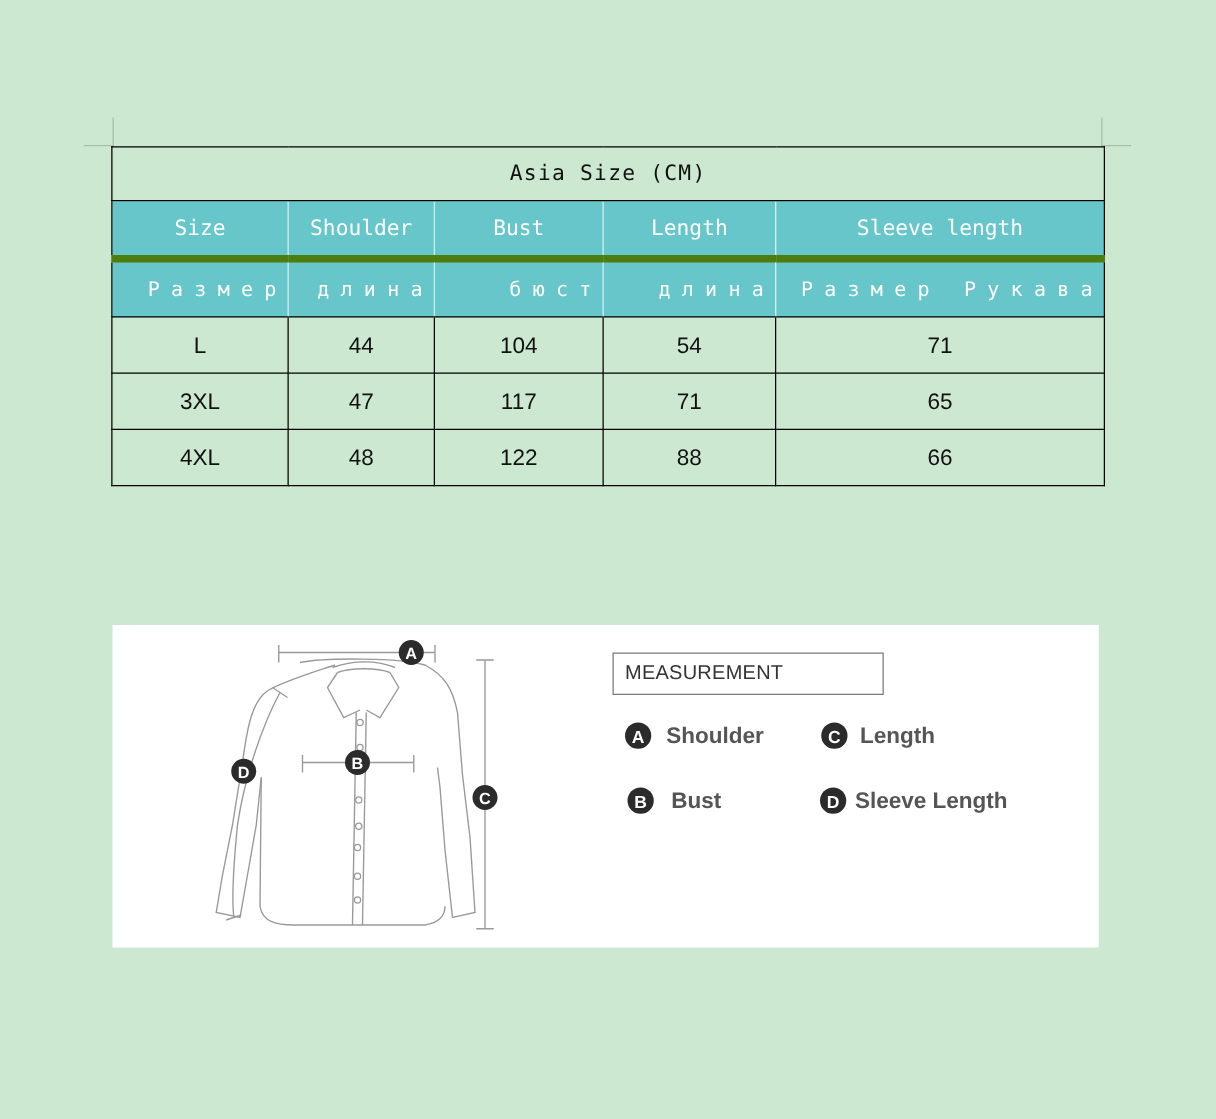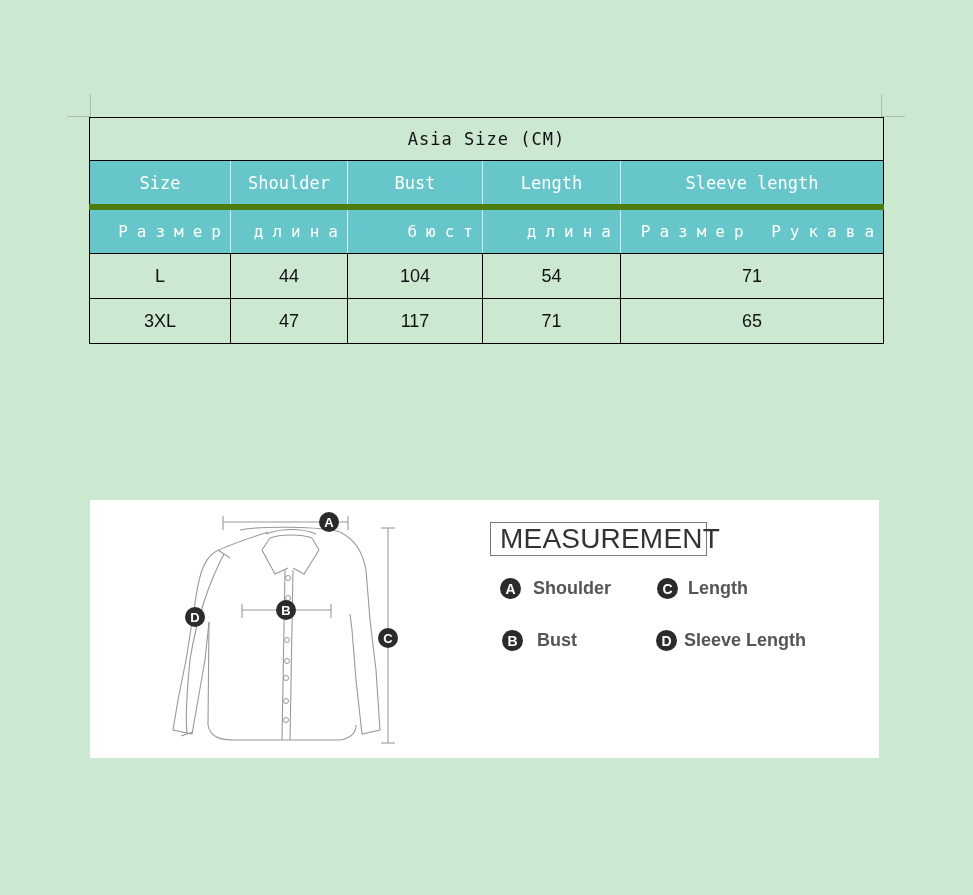--- a/index.html
+++ b/index.html
@@ -36,22 +36,22 @@
     font-family:"Liberation Sans","DejaVu Sans",sans-serif; font-size:18px;
   }
 
   .measure {
     position:absolute; left:90px; top:500px; width:789px; height:258px; background:#fff;
   }
   .measure svg.shirt { position:absolute; left:0; top:0; }
   .mbox {
     position:absolute; left:400px; top:22px; width:217px; height:34px;
     border:1.5px solid #7a7a7a; box-sizing:border-box;
-    font-family:"Liberation Sans","DejaVu Sans",sans-serif; font-size:28px; color:#333;
-    line-height:31px; padding-left:9px; letter-spacing:0.2px;text-align:right;
+    font-family:"Liberation Sans","DejaVu Sans",sans-serif; font-size:16px; color:#333;
+    line-height:31px; padding-left:9px; letter-spacing:0.2px;
   }
   .legend-item { position:absolute; display:flex; align-items:center; }
   .badge {
     width:21px; height:21px; border-radius:50%; background:#2b2b2b; color:#fff;
     font-family:"Liberation Sans","DejaVu Sans",sans-serif; font-size:14px; font-weight:bold;
     display:flex; align-items:center; justify-content:center;
   }
   .legend-label {
     margin-left:12px; font-family:"Liberation Sans","DejaVu Sans",sans-serif;
     font-size:18px; color:#555; font-weight:bold;
@@ -97,20 +97,27 @@
     <td>104</td>
     <td>54</td>
     <td>71</td>
   </tr>
   <tr class="data">
     <td>3XL</td>
     <td>47</td>
     <td>117</td>
     <td>71</td>
     <td>65</td>
+  </tr>
+  <tr class="data">
+    <td>4XL</td>
+    <td>48</td>
+    <td>122</td>
+    <td>88</td>
+    <td>66</td>
   </tr>
 </tbody>
   </table>
 
 <div class="measure">
   <svg class="shirt" width="320" height="258" viewBox="0 0 320 258">
     <g fill="none" stroke="#999" stroke-width="1.1">
 
       <path d="M 178 32 C 160 38, 140 44, 125 52 C 112 60, 108 80, 104 110 L 96 160 L 88 200 L 83 230 L 102 234 L 108 200 L 115 160 L 119 122"></path>
       <path d="M 150 30 C 170 26, 230 26, 250 32 C 265 40, 272 50, 276 70 L 280 120 L 286 170 L 290 230 L 272 234 L 266 180 L 262 130 L 260 114"></path>

